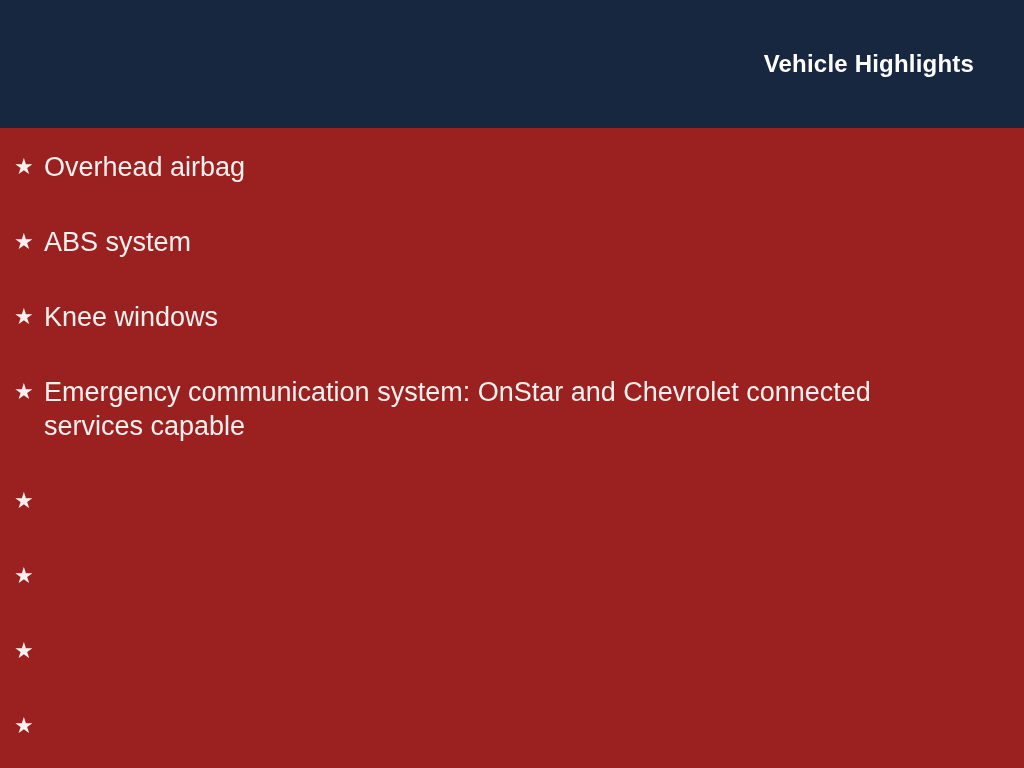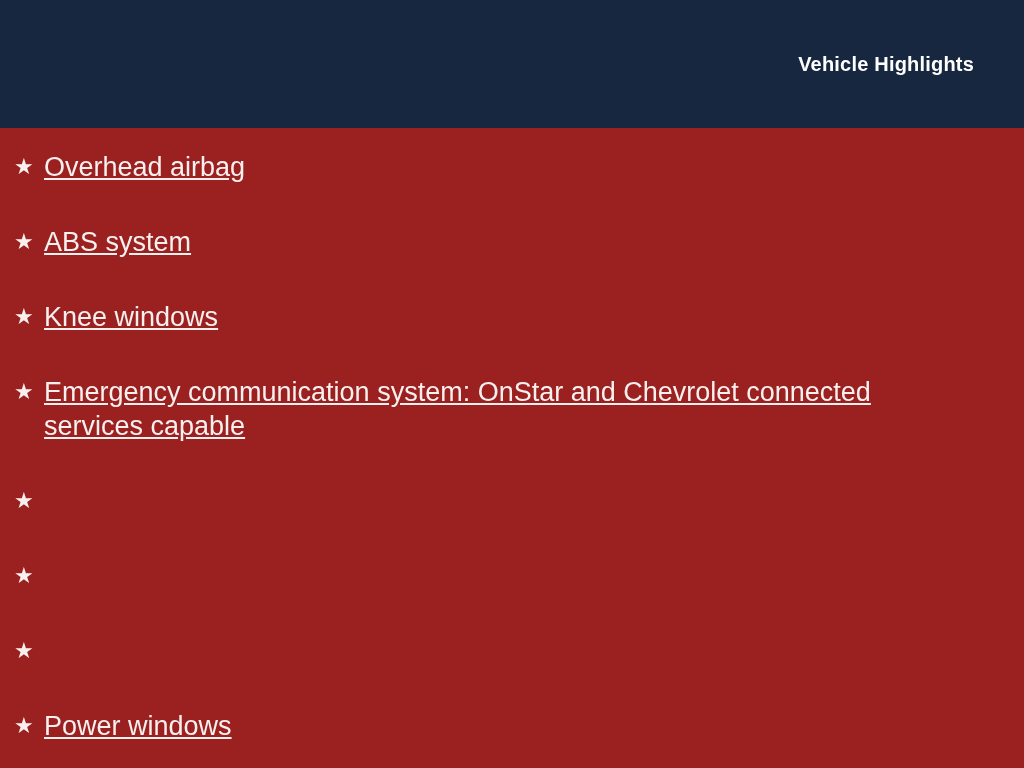--- a/index.html
+++ b/index.html
@@ -18,21 +18,21 @@
     height:128px;
     flex:0 0 128px;
     background:var(--header-bg);
     display:flex;
     align-items:center;
     justify-content:flex-end;
     padding-right:50px;
   }
   .slide-title{
     color:var(--header-text);
-    font-size:20px;
+    font-size:24px;
     font-weight:700;
     letter-spacing:0.2px;
   }
 
   .slide-body{
     flex:1 1 auto;
     background:var(--body-bg);
     padding:22px 30px 0 14px;
   }
   .highlights-list{
@@ -52,21 +52,20 @@
     flex:0 0 30px;
     width:30px;
     font-family:"DejaVu Sans",sans-serif;
     font-size:22px;
     line-height:34px;
     text-align:left;
     color:var(--body-text);
   }
   .item-text{
     max-width:900px;
-    text-decoration:underline;
   }
 </style>
 </head>
 <body>
 
 <div class="slide">
 
   <div class="slide-header">
     <div class="slide-title">Vehicle Highlights</div>
   </div>
@@ -93,18 +92,17 @@
         <span class="bullet">★</span>
       </li>
       <li>
         <span class="bullet">★</span>
       </li>
       <li>
         <span class="bullet">★</span>
       </li>
       <li>
         <span class="bullet">★</span>
-        <span class="item-text">Power windows</span>
       </li>
     </ul>
   </div>
 
 </div>
 
 </body></html>

